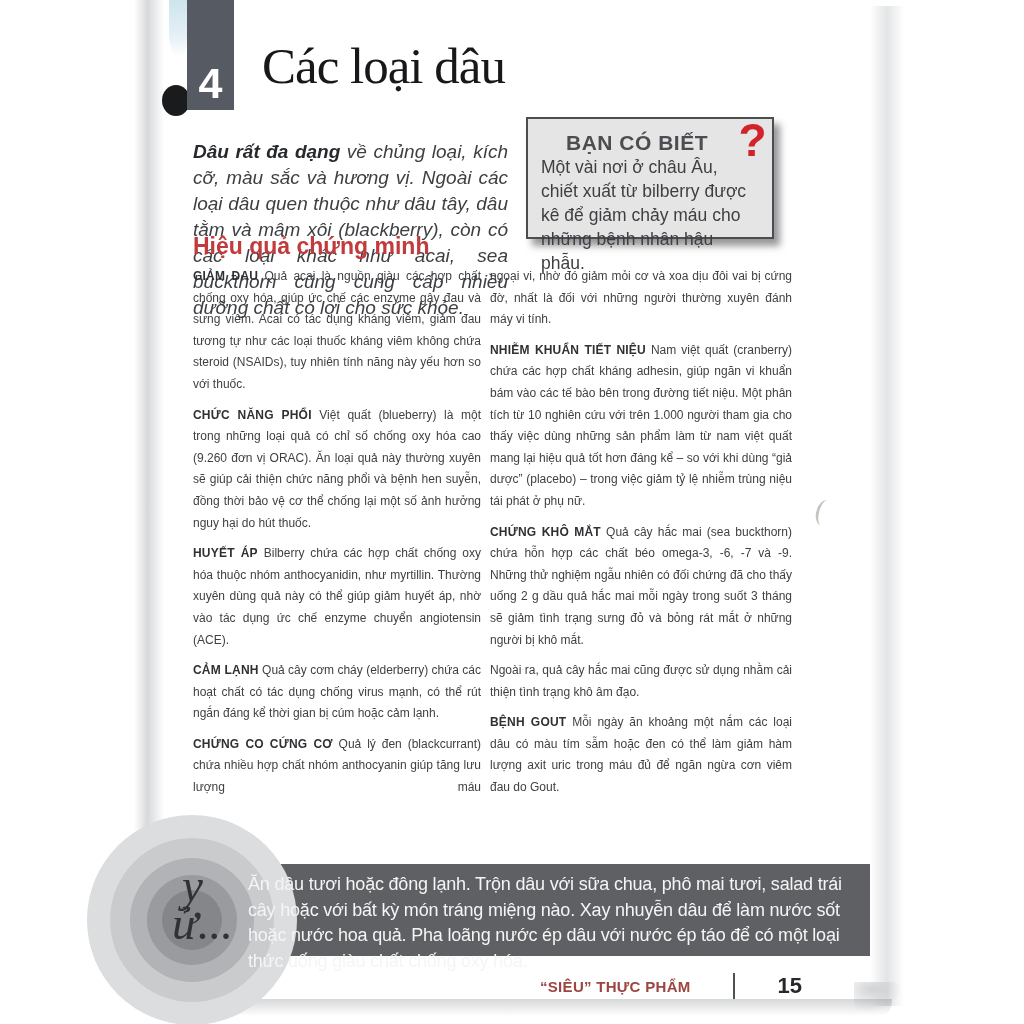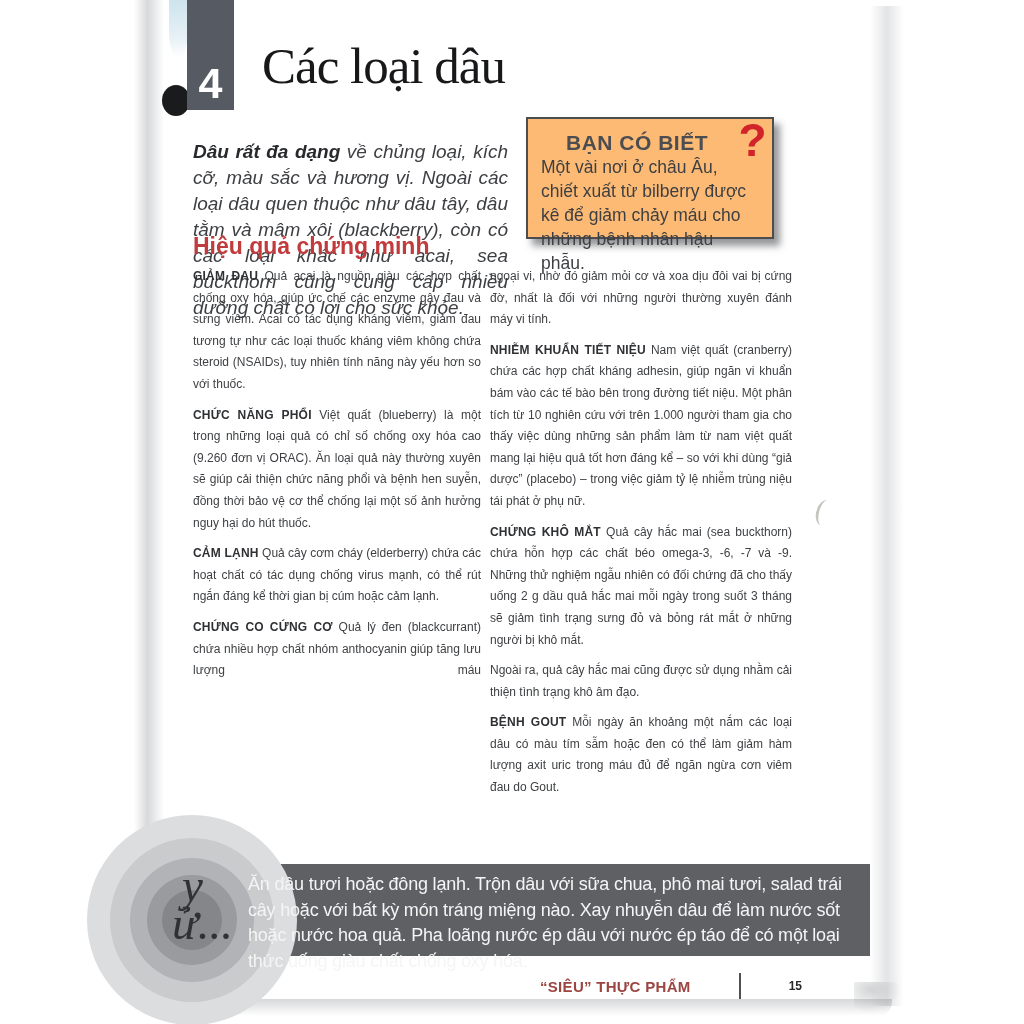--- a/index.html
+++ b/index.html
@@ -31,21 +31,21 @@
   .page-title{position:absolute;left:262px;top:38px;font-family:"Liberation Serif", serif;
     font-size:51px;line-height:1.1;color:#17181a;letter-spacing:-1px;white-space:nowrap;}
 
   
   .intro{position:absolute;left:193px;top:120px;width:315px;
     font-size:19px;line-height:26px;text-align:justify;color:#3d3f42;font-style:italic;}
   .intro b{color:#27292c;}
 
   
   .dyk-box{position:absolute;left:526px;top:117px;width:248px;height:122px;box-sizing:border-box;
-    background:#fdba74;border:2px solid #4b4d50;box-shadow:6px 7px 7px rgba(66,68,71,.55);
+    background:#e5e5e5;border:2px solid #4b4d50;box-shadow:6px 7px 7px rgba(66,68,71,.55);
     padding:10px 13px 8px;}
   .dyk-title{position:relative;text-align:center;font-weight:bold;font-size:21px;
     letter-spacing:.5px;color:#4b4d50;padding-right:26px;margin-top:2px;}
   .dyk-q{position:absolute;right:-8px;top:-14px;color:#d2232a;font-size:46px;font-weight:bold;line-height:1;}
   .dyk-body{font-size:17.5px;line-height:24px;color:#3d3f42;text-align:left;}
 
   
   .section-heading{position:absolute;left:193px;top:233px;font-size:23px;font-weight:bold;color:#c13a3c;}
 
   
@@ -69,21 +69,21 @@
   .frag1{left:182px;top:862px;font-size:47px;}
   .frag2{left:172px;top:900px;font-size:47px;}
   .tip-text{position:absolute;left:248px;top:872px;width:610px;z-index:3;
     font-size:18px;line-height:25.5px;color:#f5f5f5;letter-spacing:-.2px;}
 
   
   .footer{position:absolute;left:540px;top:971px;width:262px;height:30px;z-index:1;
     display:flex;justify-content:space-between;align-items:center;gap:9px;}
   .footer-title{color:#9c4541;font-weight:bold;font-size:15px;letter-spacing:.3px;white-space:nowrap;}
   .footer-divider{width:2px;height:26px;background:#4e5053;}
-  .footer-page{color:#26282a;font-weight:bold;font-size:12px;}
+  .footer-page{color:#26282a;font-weight:bold;font-size:22px;}
 </style>
 </head>
 <body>
 
 <div id="stage">
 
   <div class="edge-left"></div>
   <div class="edge-right"></div>
   <div class="edge-bottom"></div>
   <div class="corner-br"></div>
@@ -109,20 +109,24 @@
   <div class="section-heading">Hiệu quả chứng minh</div>
 
   <div class="col col-left">
     <p>
       <span class="lead">GIẢM ĐAU</span>
       <span>Quả acai là nguồn giàu các hợp chất chống oxy hóa, giúp ức chế các enzyme gây đau và sưng viêm. Acai có tác dụng kháng viêm, giảm đau tương tự như các loại thuốc kháng viêm không chứa steroid (NSAIDs), tuy nhiên tính năng này yếu hơn so với thuốc.</span>
     </p>
     <p>
       <span class="lead">CHỨC NĂNG PHỔI</span>
       <span>Việt quất (blueberry) là một trong những loại quả có chỉ số chống oxy hóa cao (9.260 đơn vị ORAC). Ăn loại quả này thường xuyên sẽ giúp cải thiện chức năng phổi và bệnh hen suyễn, đồng thời bảo vệ cơ thể chống lại một số ảnh hưởng nguy hại do hút thuốc.</span>
+    </p>
+    <p>
+      <span class="lead">HUYẾT ÁP</span>
+      <span>Bilberry chứa các hợp chất chống oxy hóa thuộc nhóm anthocyanidin, như myrtillin. Thường xuyên dùng quả này có thể giúp giảm huyết áp, nhờ vào tác dụng ức chế enzyme chuyển angiotensin (ACE).</span>
     </p>
     <p>
       <span class="lead">CẢM LẠNH</span>
       <span>Quả cây cơm cháy (elderberry) chứa các hoạt chất có tác dụng chống virus mạnh, có thể rút ngắn đáng kể thời gian bị cúm hoặc cảm lạnh.</span>
     </p>
     <p class="justify-last">
       <span class="lead">CHỨNG CO CỨNG CƠ</span>
       <span>Quả lý đen (blackcurrant) chứa nhiều hợp chất nhóm anthocyanin giúp tăng lưu lượng máu</span>
     </p>
   </div>

